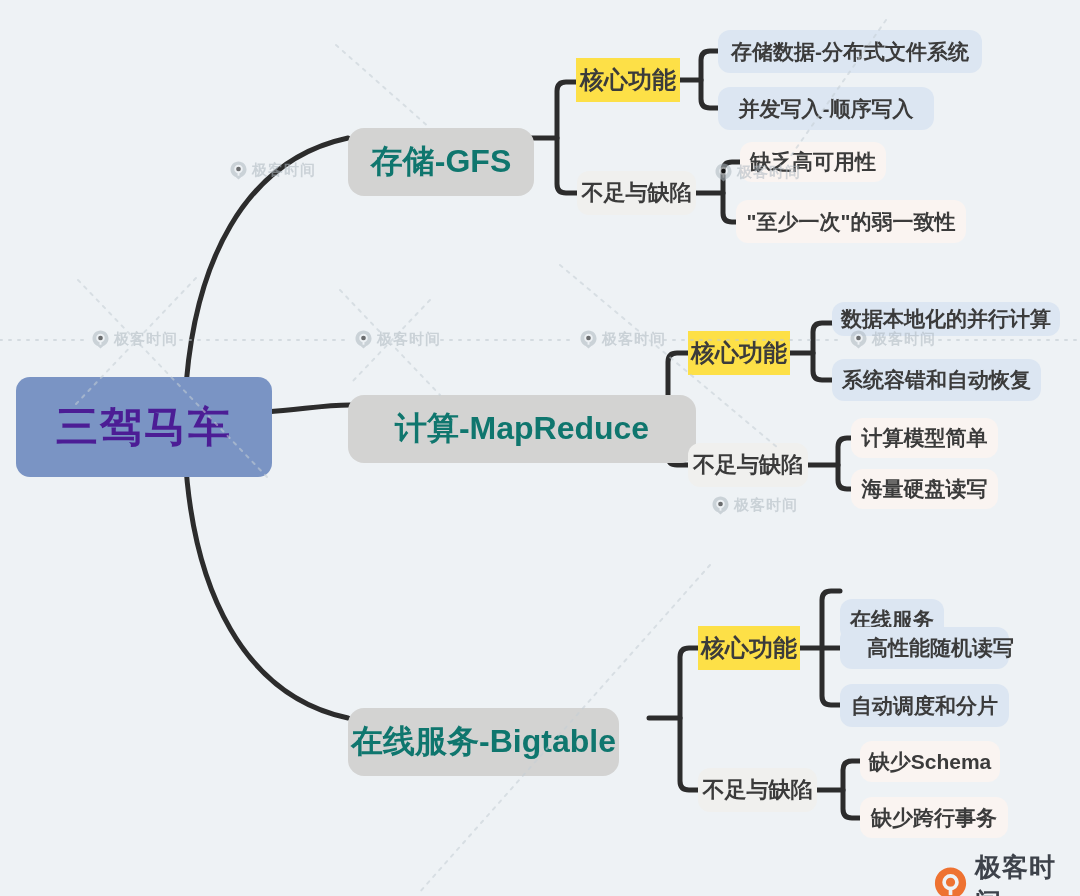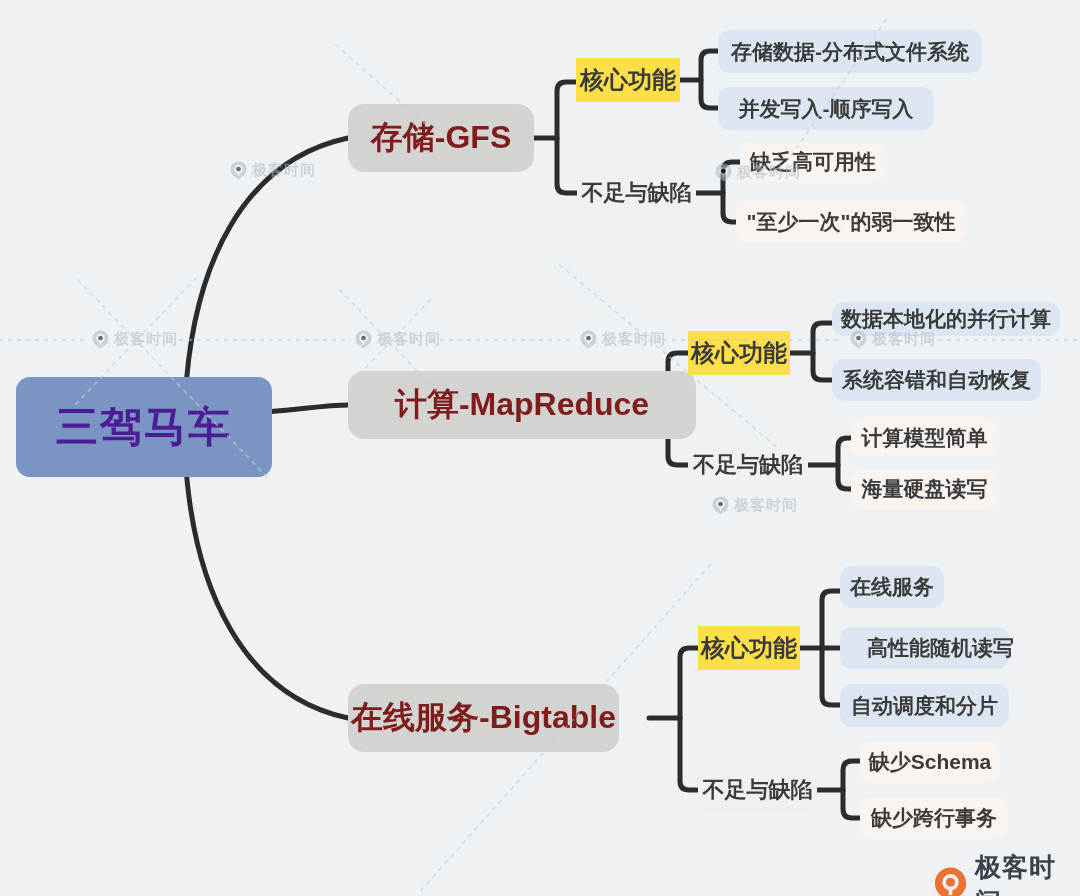--- a/index.html
+++ b/index.html
@@ -12,21 +12,21 @@
   .connectors{z-index:1;}
   .node{
     position:absolute;display:flex;align-items:center;justify-content:center;
     white-space:nowrap;z-index:2;box-sizing:border-box;
     color:#3b3b3b;font-weight:700;
   }
   .root{
     background:#7a94c4;border-radius:14px;font-size:42px;color:#4c1d95;
     letter-spacing:2px;
   }
-  .branch{background:#d3d3d2;border-radius:16px;font-size:32px;color:#7f1d1d;}
+  .branch{background:#d3d3d2;border-radius:16px;font-size:32px;color:#0f766e;margin-top:24px;}
   .group-core{background:#fde047;border-radius:0;font-size:24px;}
   .group-defect{background:#f0f0ee;border-radius:12px;font-size:22px;text-align:right;}
   .leaf-core{background:#dce6f2;border-radius:12px;font-size:21px;}
   .leaf-defect{background:#faf4f1;border-radius:12px;font-size:21px;}
   .wm-layer{position:absolute;left:0;top:0;width:1080px;height:896px;z-index:3;opacity:.55;pointer-events:none;}
   .wm-item{
     position:absolute;display:flex;align-items:center;gap:5px;
     color:#aeb8c0;font-size:15px;font-weight:700;letter-spacing:1px;
   }
   .wm-item svg{width:17px;height:19px;flex:0 0 auto;}
@@ -85,21 +85,21 @@
   <div class="node leaf-core" style="left:718px;top:30px;width:264px;height:43px;text-align:right;">存储数据-分布式文件系统</div>
   <div class="node leaf-core" style="left:718px;top:87px;width:216px;height:43px;">并发写入-顺序写入</div>
   <div class="node leaf-defect" style="left:740px;top:142px;width:146px;height:40px;">缺乏高可用性</div>
   <div class="node leaf-defect" style="left:736px;top:200px;width:230px;height:43px;">"至少一次"的弱一致性</div>
 
   <div class="node leaf-core" style="left:832px;top:302px;width:228px;height:34px;">数据本地化的并行计算</div>
   <div class="node leaf-core" style="left:832px;top:359px;width:209px;height:42px;">系统容错和自动恢复</div>
   <div class="node leaf-defect" style="left:851px;top:418px;width:147px;height:40px;">计算模型简单</div>
   <div class="node leaf-defect" style="left:851px;top:469px;width:147px;height:40px;">海量硬盘读写</div>
 
-  <div class="node leaf-core" style="left:840px;top:566px;width:104px;height:42px;">在线服务</div>
+  <div class="node leaf-core" style="left:840px;top:599px;width:104px;height:42px;">在线服务</div>
   <div class="node leaf-core" style="left:840px;top:627px;width:169px;height:42px;padding-left:32px;">高性能随机读写</div>
   <div class="node leaf-defect" style="left:860px;top:741px;width:140px;height:41px;">缺少Schema</div>
   <div class="node leaf-core" style="left:840px;top:684px;width:169px;height:43px;">自动调度和分片</div>
   <div class="node leaf-defect" style="left:860px;top:797px;width:148px;height:41px;">缺少跨行事务</div>
 
   <div class="wm-layer">
     <svg class="layer" viewBox="0 0 1080 896" fill="none" stroke-linecap="round">
 
       <g stroke="#c0c9cf" stroke-width="2" stroke-dasharray="2 7">
         <path d="M 0 340 H 86"></path>

